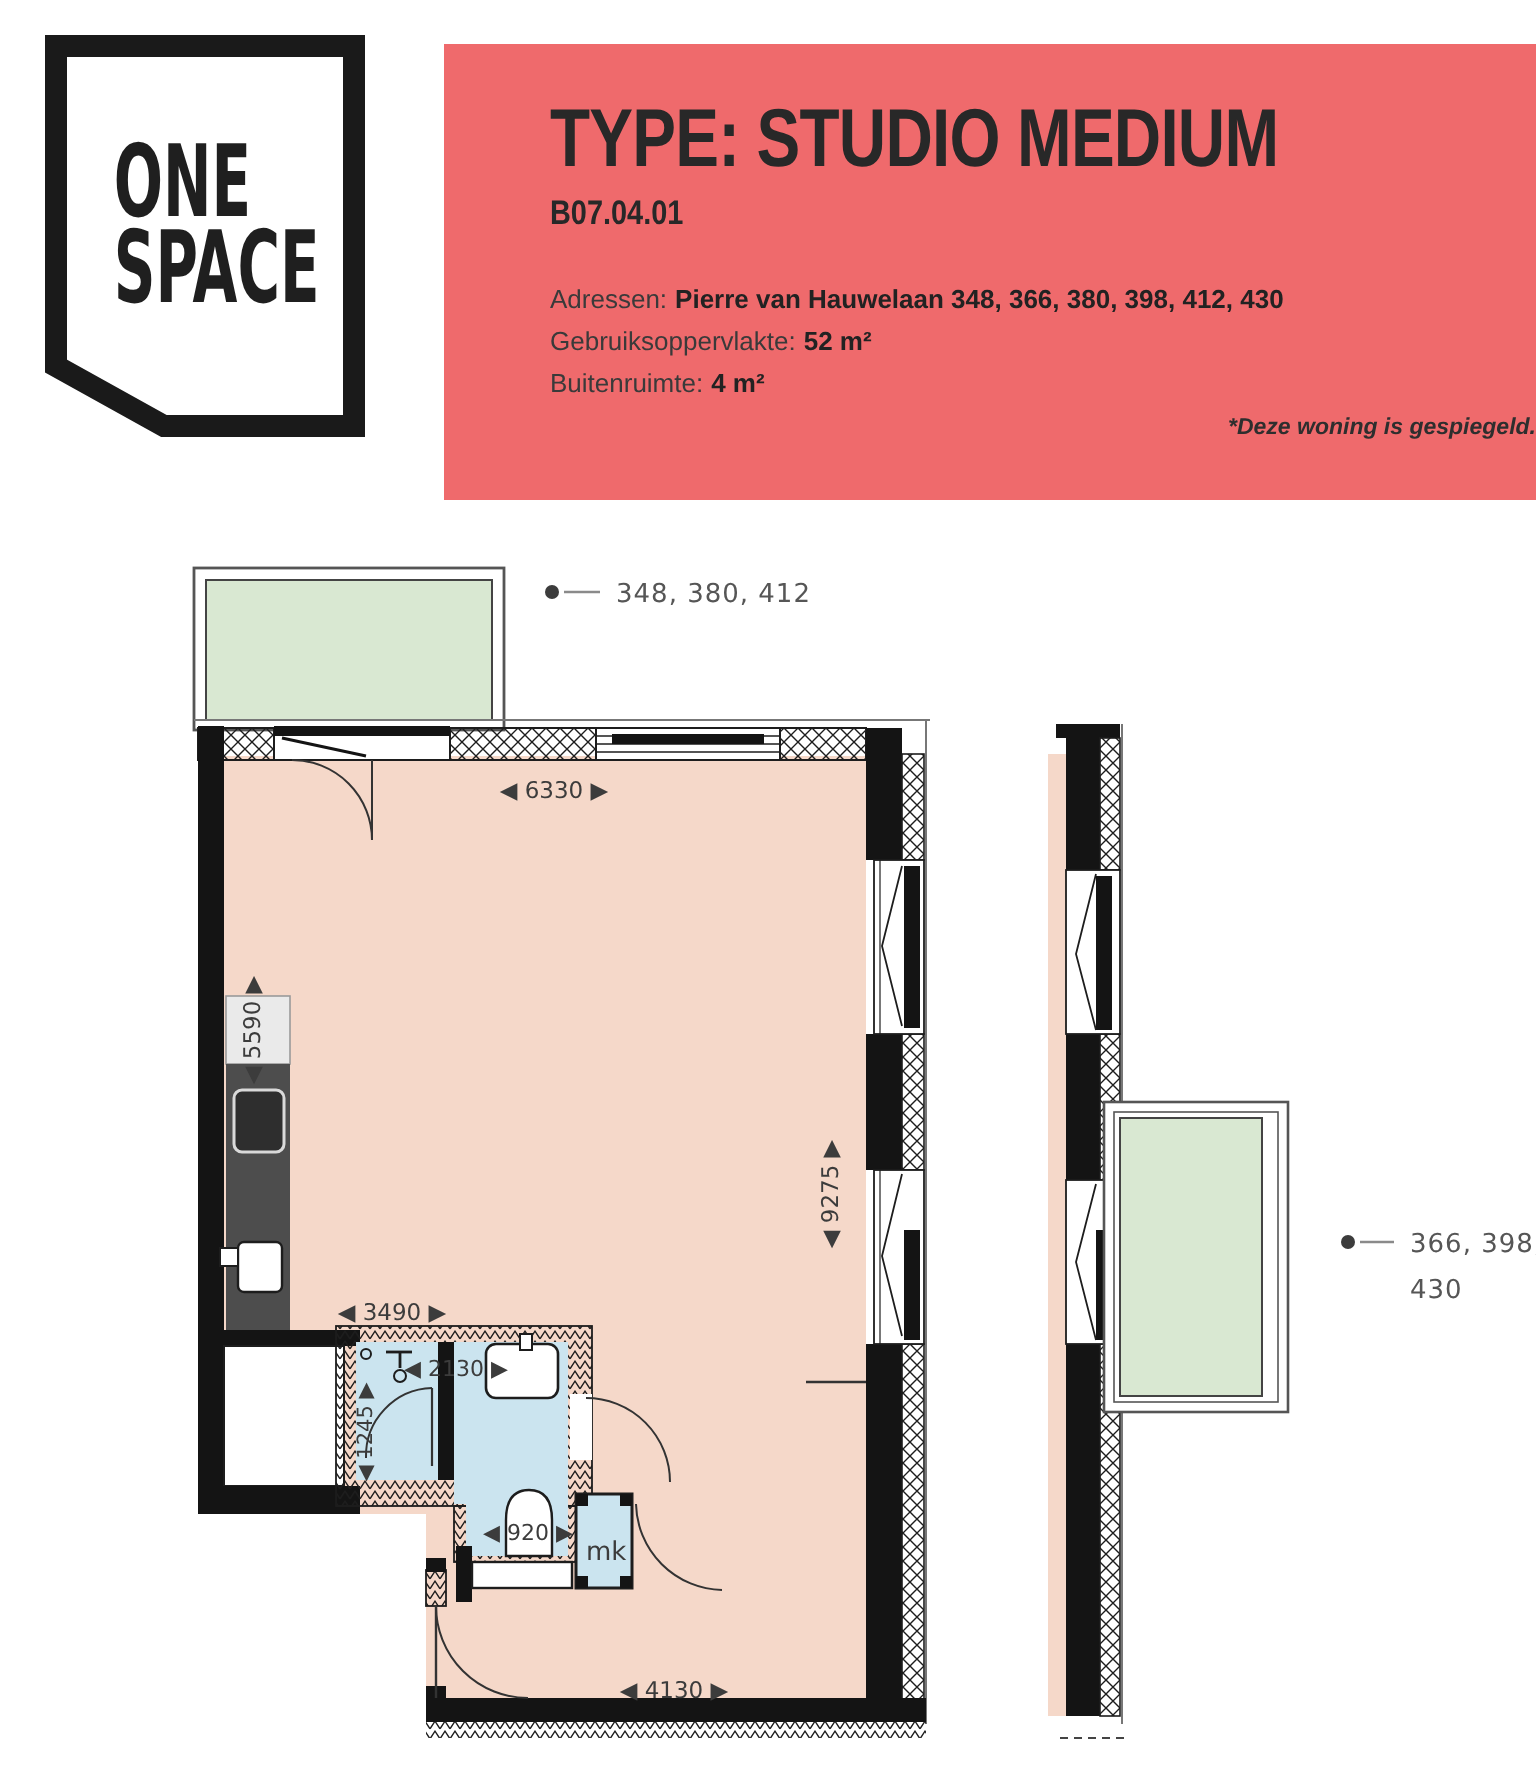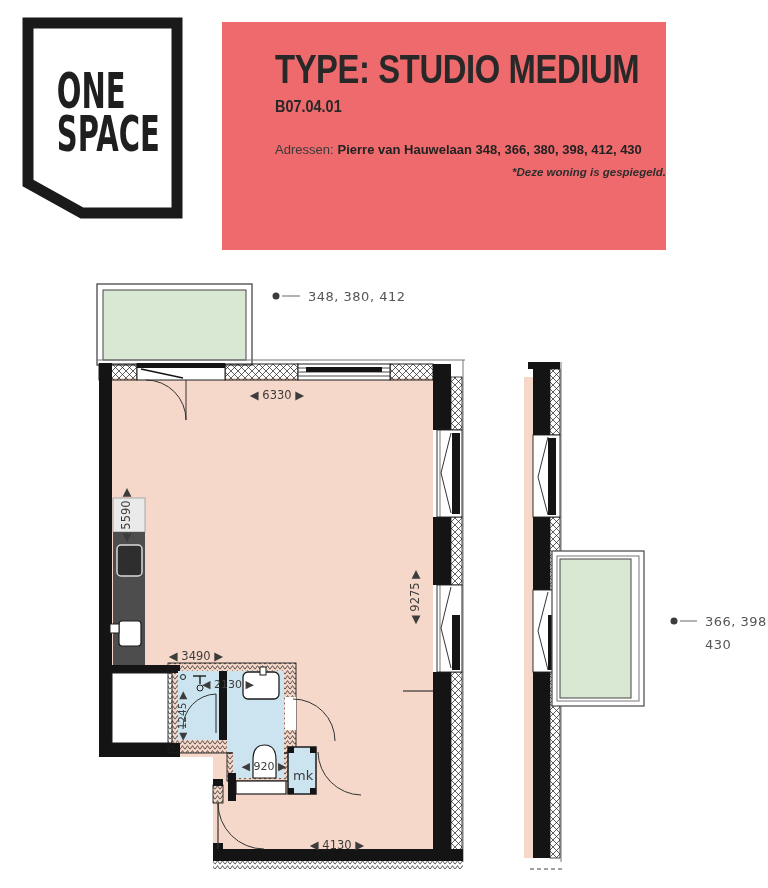--- a/index.html
+++ b/index.html
@@ -1,19 +1,19 @@
 <!DOCTYPE html>
 <html><head>
 <meta charset="utf-8">
 <style>
   html,body{margin:0;padding:0;background:#ffffff;}
   .page{position:relative;width:768px;height:888px;background:#fff;overflow:hidden;
         font-family:"Liberation Sans",sans-serif;}
   .logo-svg{position:absolute;left:0;top:0;z-index:3;}
-  .banner{position:absolute;left:222px;top:22px;width:444px;height:228px;
+  .banner{position:absolute;left:222px;top:22px;width:546px;height:228px;
           background:#ef6a6c;z-index:2;box-sizing:border-box;padding:24px 0 0 53px;color:#282828;}
   .banner .title{font-weight:700;font-size:41px;letter-spacing:-0.5px;
                  transform:scaleX(0.80);transform-origin:left top;white-space:nowrap;}
   .banner .code{font-weight:700;font-size:17px;margin-top:4px;
                 transform:scaleX(0.85);transform-origin:left top;}
   .banner .details{margin-top:22px;font-size:13px;line-height:21px;}
   .banner .details .row{white-space:nowrap;}
   .banner .lbl{font-weight:400;color:#3a3a3a;margin-right:4px;}
   .banner .val{font-weight:700;color:#222;}
   .banner .note{margin-top:6px;font-size:11.5px;font-style:italic;font-weight:600;color:#2e2e2e;text-align:right;}
@@ -33,20 +33,26 @@
     </g>
   </svg>
 
   <div class="banner">
     <div class="title">TYPE: STUDIO MEDIUM</div>
     <div class="code">B07.04.01</div>
     <div class="details">
       <div class="row">
         <span class="lbl">Adressen:</span><span class="val">Pierre van Hauwelaan 348, 366, 380, 398, 412, 430</span>
       </div>
+      <div class="row">
+        <span class="lbl">Gebruiksoppervlakte:</span><span class="val">52 m²</span>
+      </div>
+      <div class="row">
+        <span class="lbl">Buitenruimte:</span><span class="val">4 m²</span>
+      </div>
     </div>
     <div class="note">*Deze woning is gespiegeld.</div>
   </div>
 
   <svg class="plan-svg" width="768" height="888" viewBox="0 0 768 888">
     <defs>
       <pattern id="xh" width="7" height="7" patternUnits="userSpaceOnUse">
         <path d="M0,7 L7,0 M0,0 L7,7" stroke="#1d1d1d" stroke-width="0.7" fill="none"></path>
       </pattern>
       <pattern id="st" width="5" height="5" patternUnits="userSpaceOnUse">

